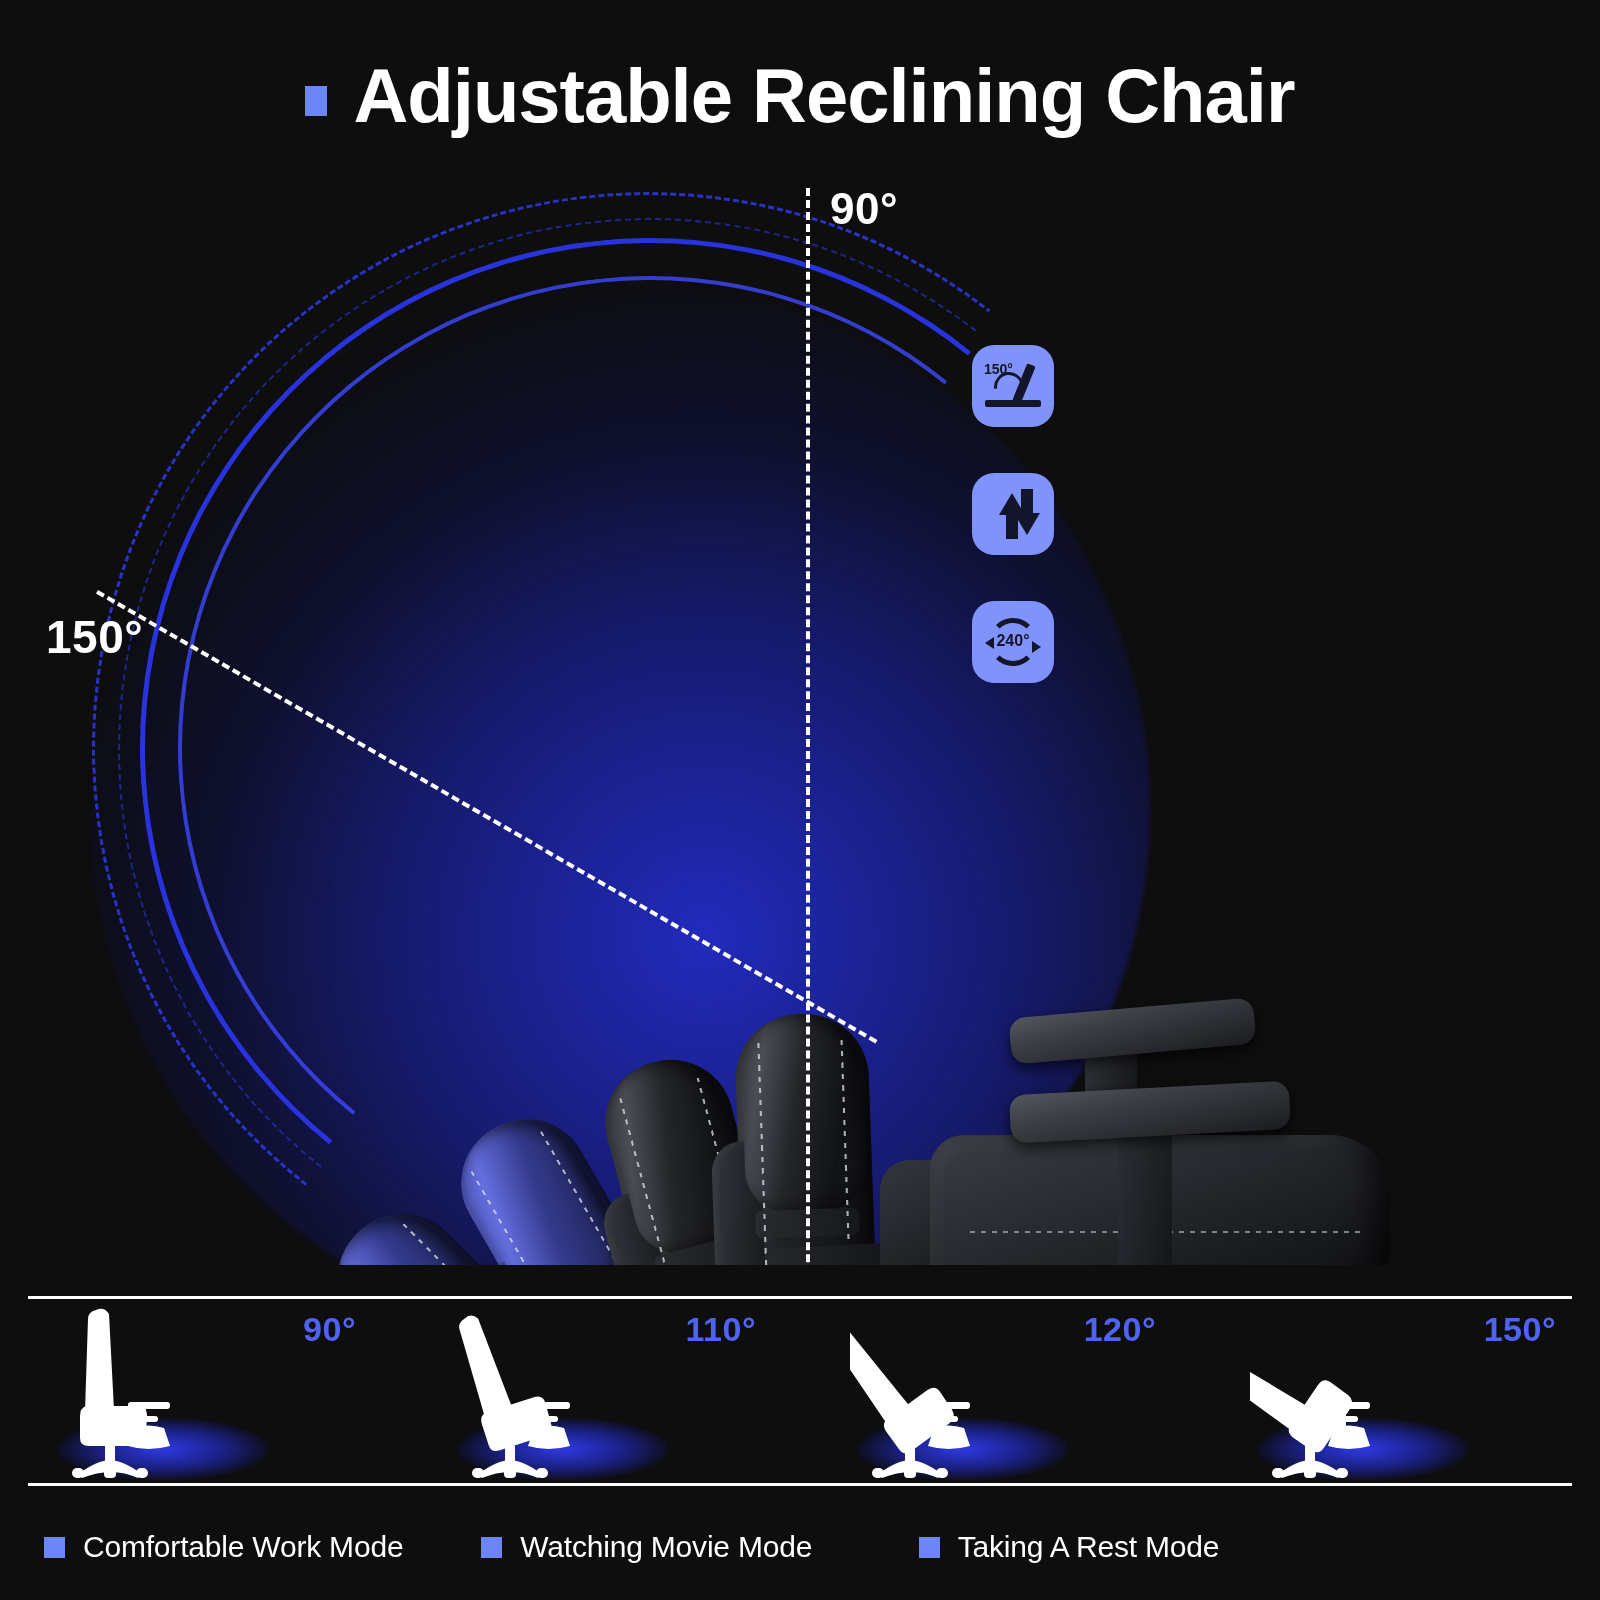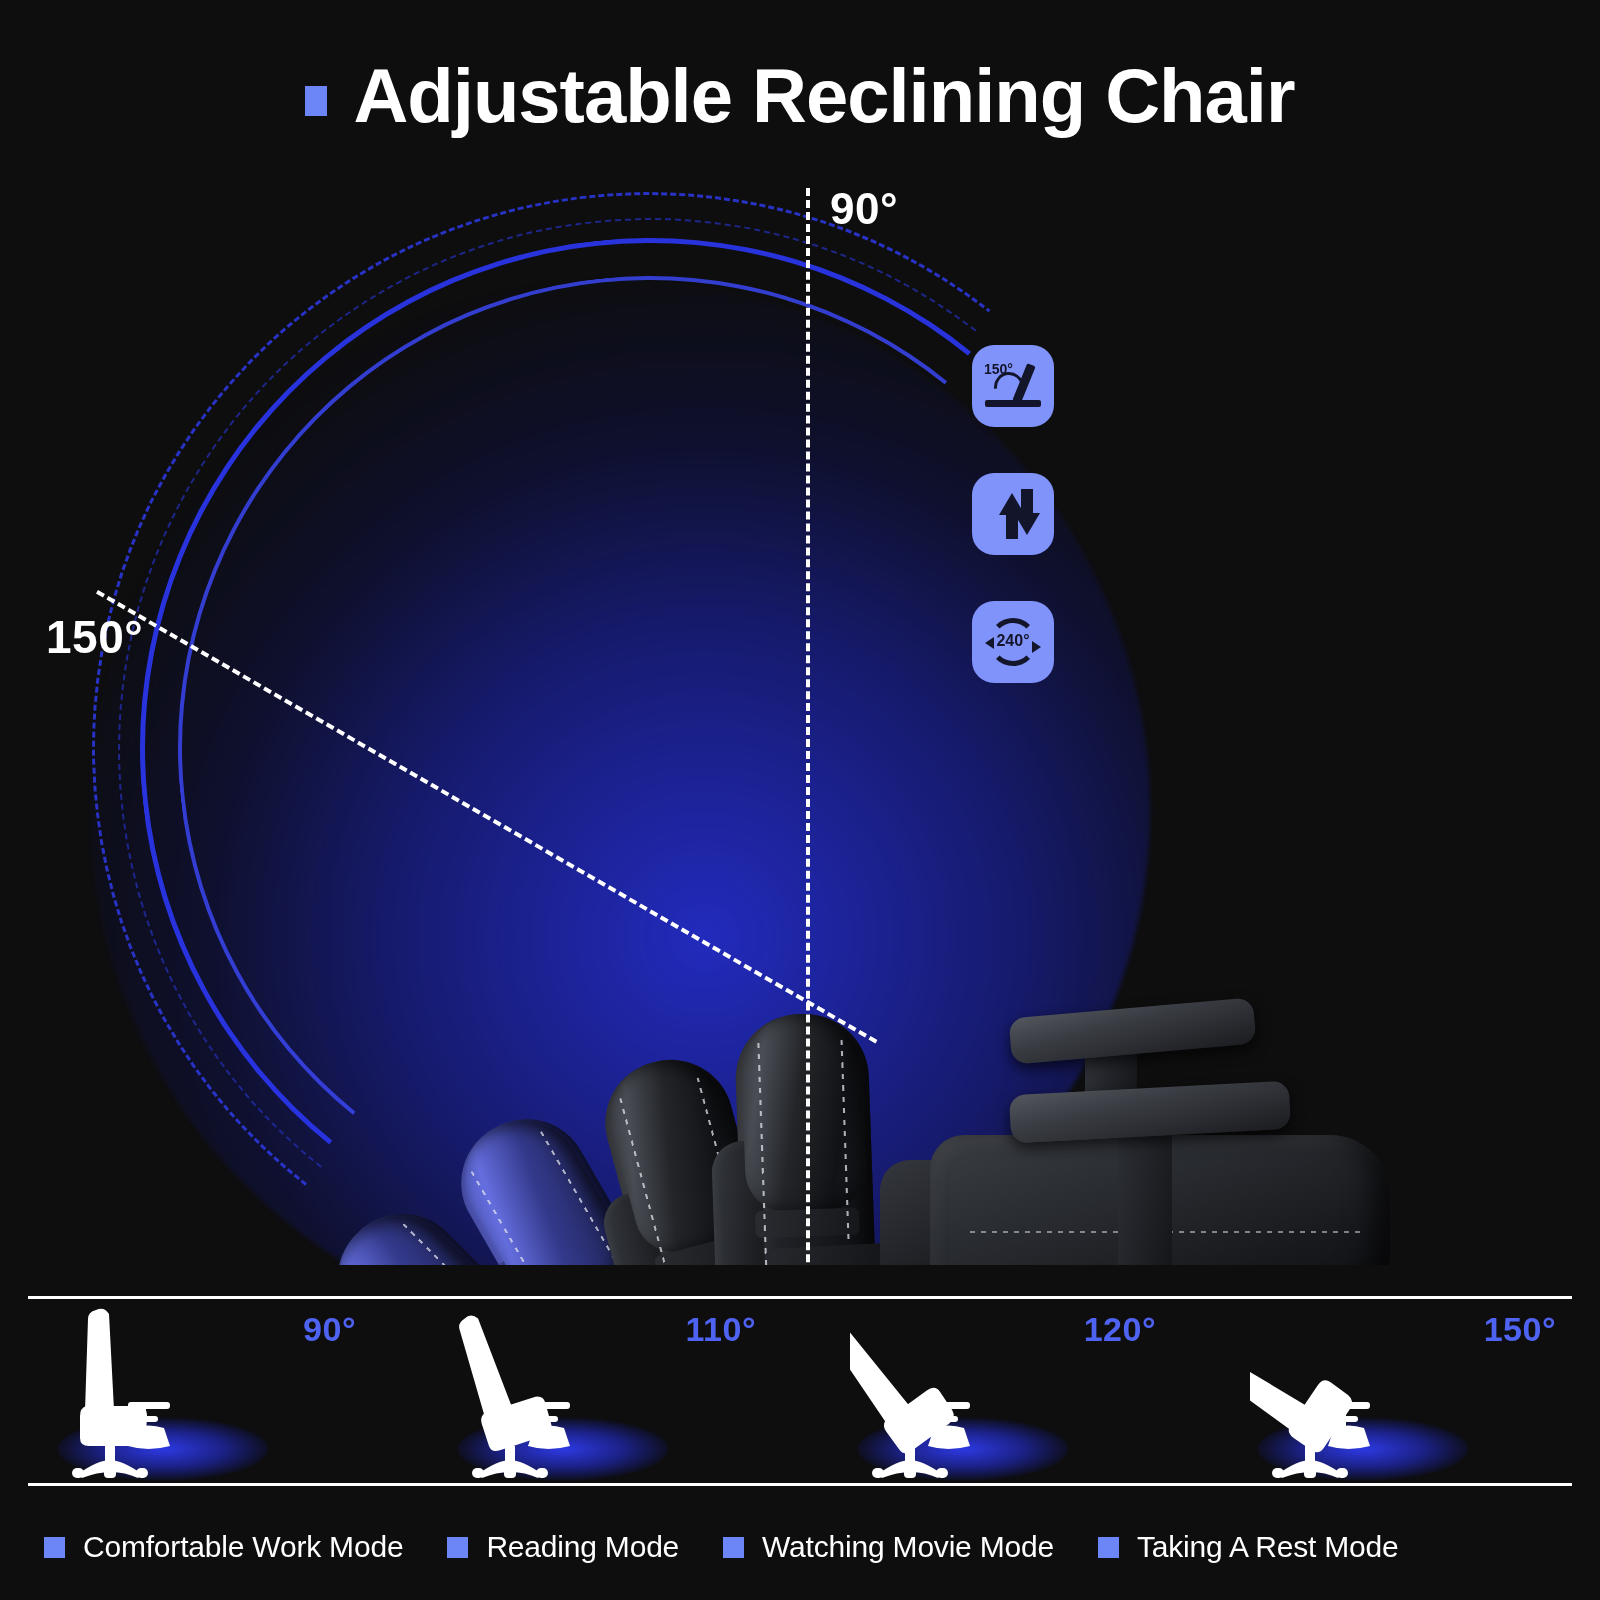--- a/index.html
+++ b/index.html
@@ -562,23 +562,19 @@
 
 <div class="hr hr-bot"></div>
 
 <div class="modes">
   <div class="mode">
     <div class="mode-sq"></div>
     <div class="mode-lbl">Comfortable Work Mode</div>
   </div>
   <div class="mode">
     <div class="mode-sq"></div>
-    <div class="mode-lbl">Reading Mode</div>
-  </div>
-  <div class="mode">
-    <div class="mode-sq"></div>
     <div class="mode-lbl">Watching Movie Mode</div>
   </div>
   <div class="mode">
     <div class="mode-sq"></div>
     <div class="mode-lbl">Taking A Rest Mode</div>
   </div>
 </div>
 
 </body></html>

